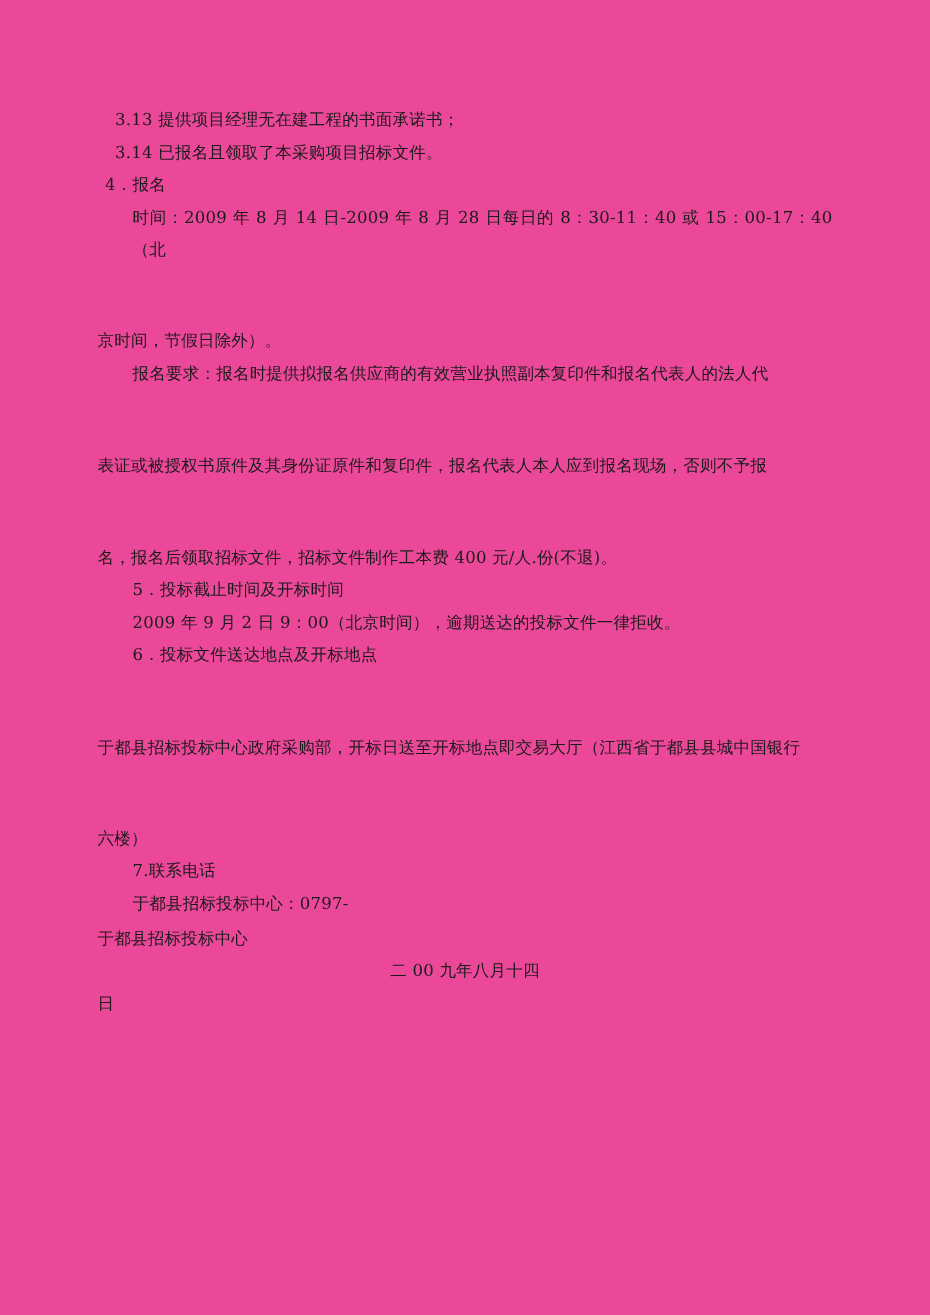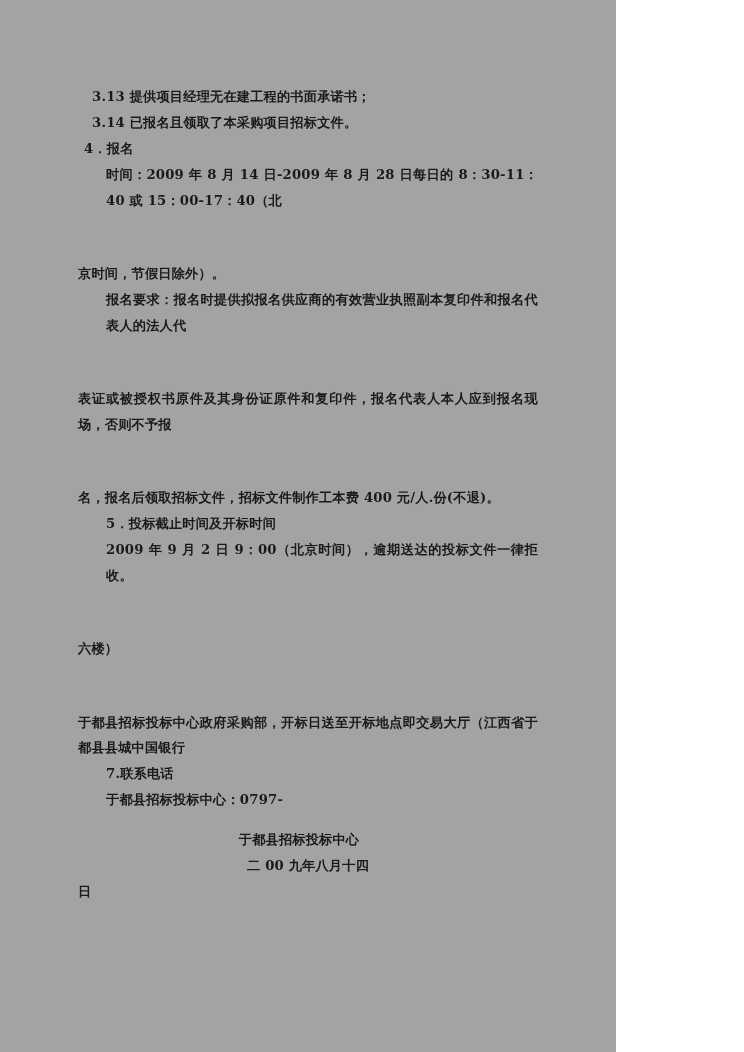--- a/index.html
+++ b/index.html
@@ -9,26 +9,25 @@
   body {
     width: 744px;
     height: 1052px;
     background: #ffffff;
     font-family: "DejaVu Serif", "Liberation Serif", serif;
     color: #1a1a1a;
     overflow: hidden;
   }
   .page {
     position: relative;
-    width: 616px;
+    width: 744px;
     height: 1052px;
     box-sizing: border-box;
     padding: 84px 78px 0 78px;
-    background: #a3a3a3;
-    font-weight: bold;
+    background: #ec4899;
   }
   .doc-body {
     font-size: 13.2px;
     line-height: 25.5px;
     letter-spacing: 0.2px;
     text-align: justify;
   }
   .p {
     margin: 0 0 0.5px 0;
     white-space: pre-wrap;
@@ -39,23 +38,23 @@
   }
   .indent-2 {
     text-indent: 0;
     padding-left: 28px;
   }
   .flush {
     padding-left: 0;
     margin-top: 48px;
   }
   .signature {
-    margin-top: 14px;
+    margin-top: 2px;
     padding-left: 0;
-    text-align: center;
+    text-align: left;
     padding-right: 18px;
   }
   .signature-date {
     text-align: center;
     padding-right: 0px;
   }
   .date-tail {
     text-align: left;
     padding-left: 0;
   }
@@ -69,22 +68,23 @@
     <div class="p indent-1">3.13 提供项目经理无在建工程的书面承诺书；</div>
     <div class="p indent-1">3.14 已报名且领取了本采购项目招标文件。</div>
     <div class="p" style="padding-left:6px;">4．报名</div>
     <div class="p indent-2">时间：2009 年 8 月 14 日-2009 年 8 月 28 日每日的 8：30-11：40 或 15：00-17：40（北</div>
     <div class="p flush">京时间，节假日除外）。</div>
     <div class="p indent-2">报名要求：报名时提供拟报名供应商的有效营业执照副本复印件和报名代表人的法人代</div>
     <div class="p flush">表证或被授权书原件及其身份证原件和复印件，报名代表人本人应到报名现场，否则不予报</div>
     <div class="p flush">名，报名后领取招标文件，招标文件制作工本费 400 元/人.份(不退)。</div>
     <div class="p indent-2">5．投标截止时间及开标时间</div>
     <div class="p indent-2">2009 年 9 月 2 日 9：00（北京时间），逾期送达的投标文件一律拒收。</div>
+    <div class="p indent-2">6．投标文件送达地点及开标地点</div>
+    <div class="p flush">于都县招标投标中心政府采购部，开标日送至开标地点即交易大厅（江西省于都县县城中国银行</div>
     <div class="p flush">六楼）</div>
-    <div class="p flush">于都县招标投标中心政府采购部，开标日送至开标地点即交易大厅（江西省于都县县城中国银行</div>
     <div class="p indent-2">7.联系电话</div>
     <div class="p indent-2">于都县招标投标中心：0797-</div>
 
     <div class="p signature">于都县招标投标中心</div>
     <div class="p signature-date">二 00 九年八月十四</div>
     <div class="p date-tail">日</div>
 
   </div>
 </div>
 

